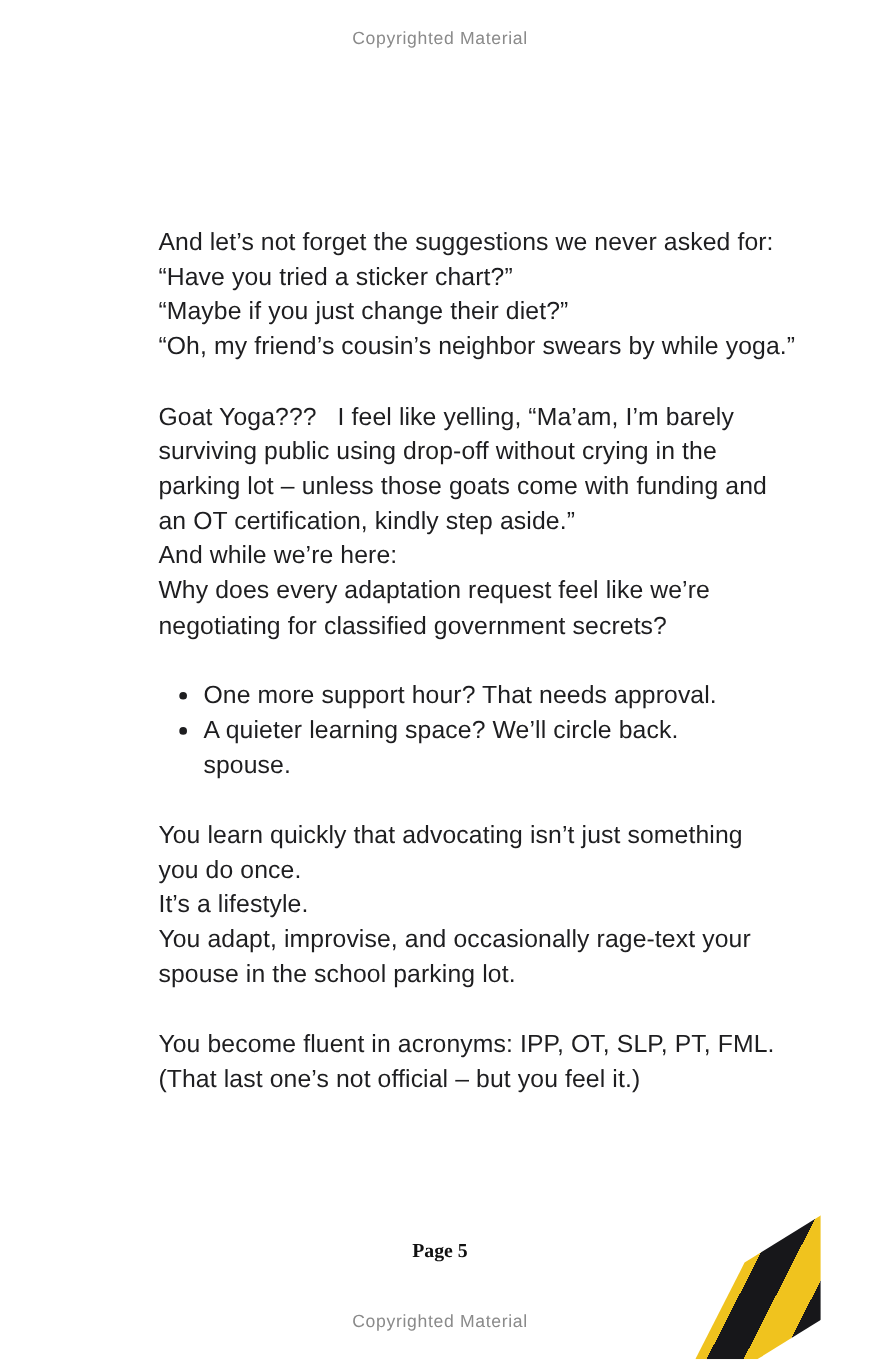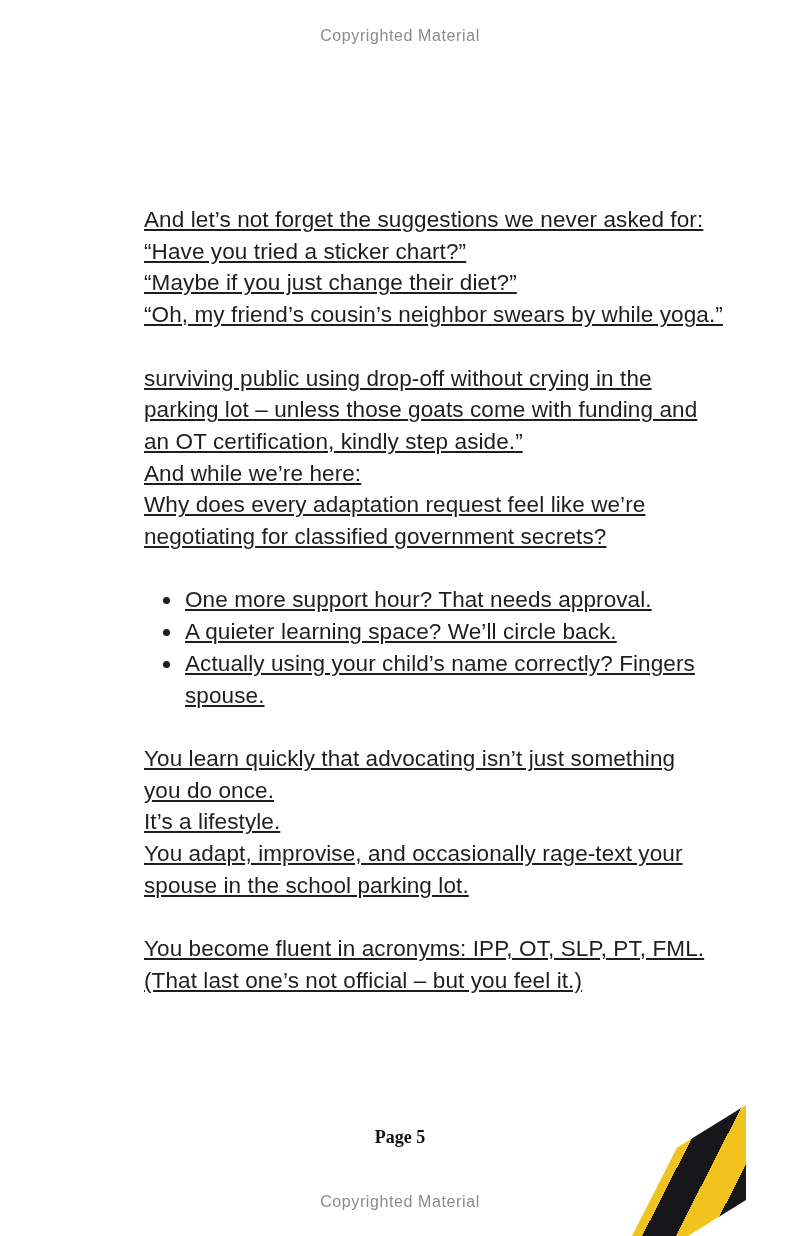--- a/index.html
+++ b/index.html
@@ -35,21 +35,21 @@
   .body-text {
     position: absolute;
     left: 90px;
     top: 204px;
     width: 645px;
     color: var(--text);
     font-size: 22.5px;
     line-height: 31.7px;
     letter-spacing: 0.1px;
   }
-  .block { margin: 0 0 31.7px 0; text-decoration: underline; }
+  .block { margin: 0 0 31.7px 0; }
   .block:last-child { margin-bottom: 0; }
   .line { white-space: pre; }
   .bullet-line {
     position: relative;
     padding-left: 41px;
   }
   .bullet-line.has-dot::before {
     content: "";
     position: absolute;
     left: 19px;
@@ -98,31 +98,31 @@
   <div class="notice notice-top">Copyrighted Material</div>
 
   <div class="body-text">
       <div class="block">
         <div class="line">And let’s not forget the suggestions we never asked for:</div>
         <div class="line">“Have you tried a sticker chart?”</div>
         <div class="line">“Maybe if you just change their diet?”</div>
         <div class="line">“Oh, my friend’s cousin’s neighbor swears by while yoga.”</div>
       </div>
       <div class="block">
+        <div class="line">Goat Yoga???   I feel like yelling, “Ma’am, I’m barely</div>
         <div class="line">surviving public using drop-off without crying in the</div>
         <div class="line">parking lot – unless those goats come with funding and</div>
         <div class="line">an OT certification, kindly step aside.”</div>
         <div class="line">And while we’re here:</div>
         <div class="line">Why does every adaptation request feel like we’re</div>
         <div class="line">negotiating for classified government secrets?</div>
       </div>
       <div class="block">
         <div class="line bullet-line has-dot">One more support hour? That needs approval.</div>
         <div class="line bullet-line has-dot">A quieter learning space? We’ll circle back.</div>
-        <div class="line bullet-line has-dot">Actually using your child’s name correctly? Fingers</div>
         <div class="line bullet-line">spouse.</div>
       </div>
       <div class="block">
         <div class="line">You learn quickly that advocating isn’t just something</div>
         <div class="line">you do once.</div>
         <div class="line">It’s a lifestyle.</div>
         <div class="line">You adapt, improvise, and occasionally rage-text your</div>
         <div class="line">spouse in the school parking lot.</div>
       </div>
       <div class="block">

